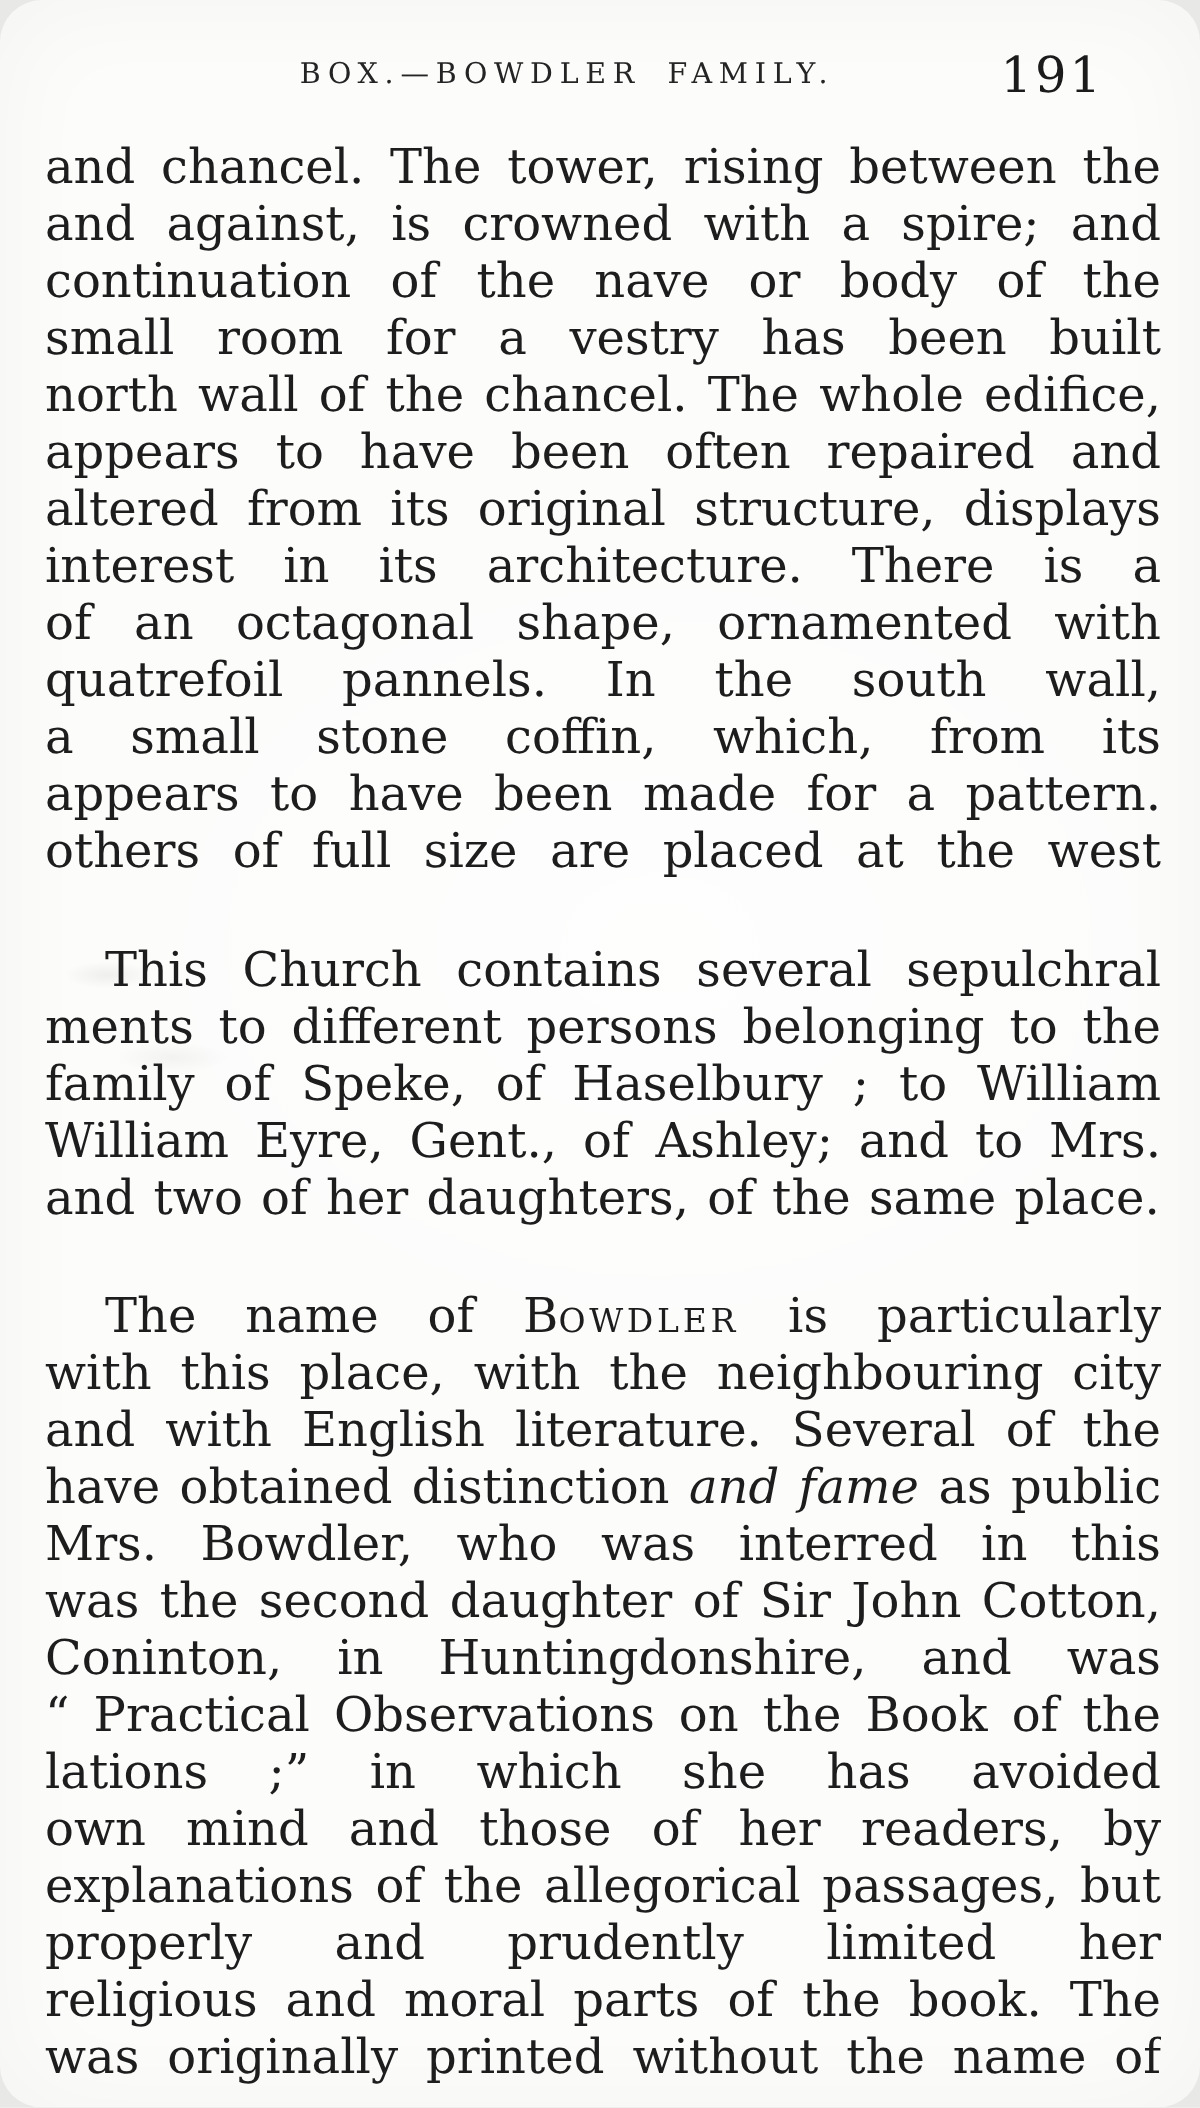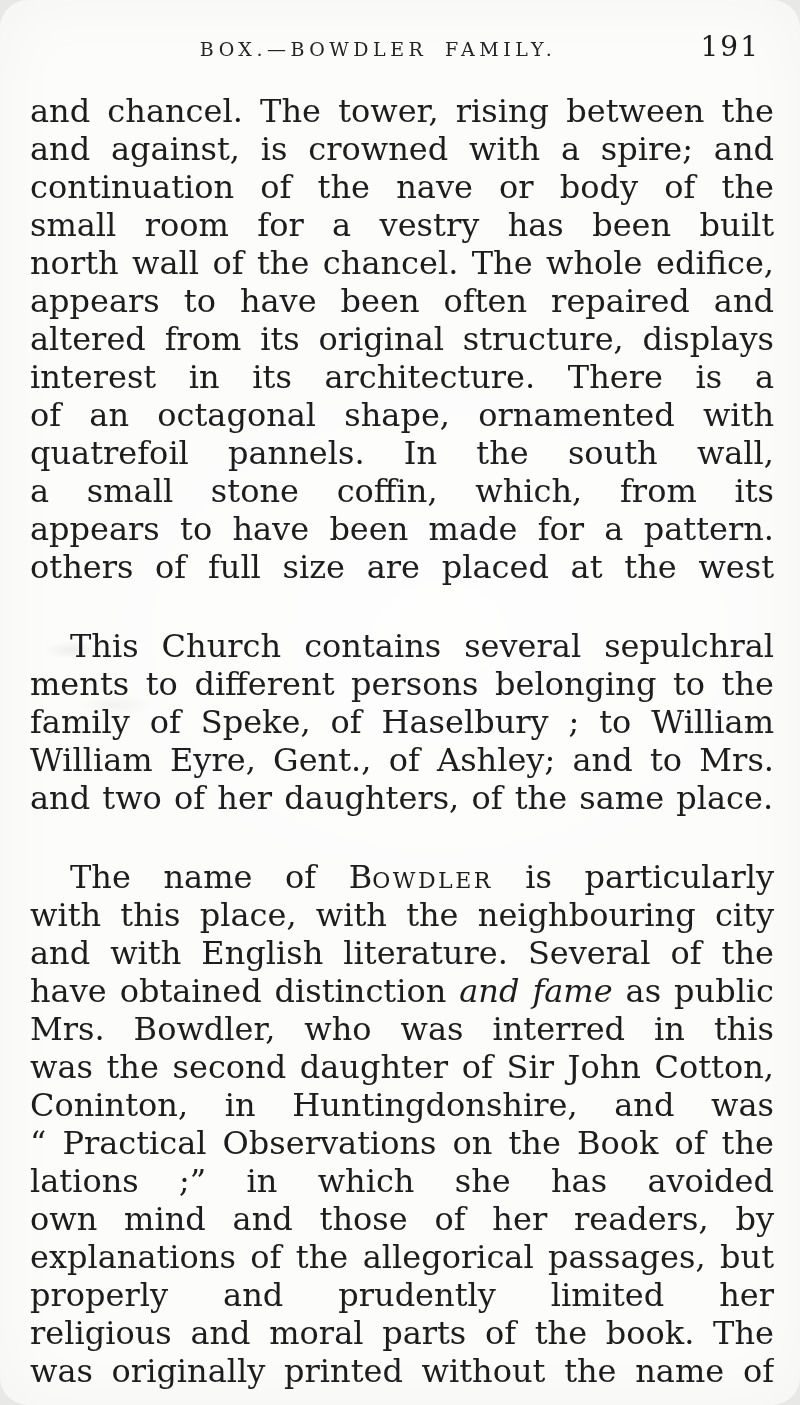--- a/index.html
+++ b/index.html
@@ -30,23 +30,23 @@
     top: 6px;
     text-align: center;
     transform: translateX(-22px);
     font-size: 19px;
     letter-spacing: 4.5px;
     word-spacing: 7px;
     color: #242424;
   }
   .page-number {
     position: absolute;
-    right: 40px;
+    right: 64px;
     top: -2px;
-    font-size: 28px;
+    font-size: 33px;
     letter-spacing: 2px;
     color: #1b1b1b;
   }
   .body-text {
     position: absolute;
     top: 92px;
     left: 30px;
     width: 744px;
     font-size: 32px;
     line-height: 38px;

